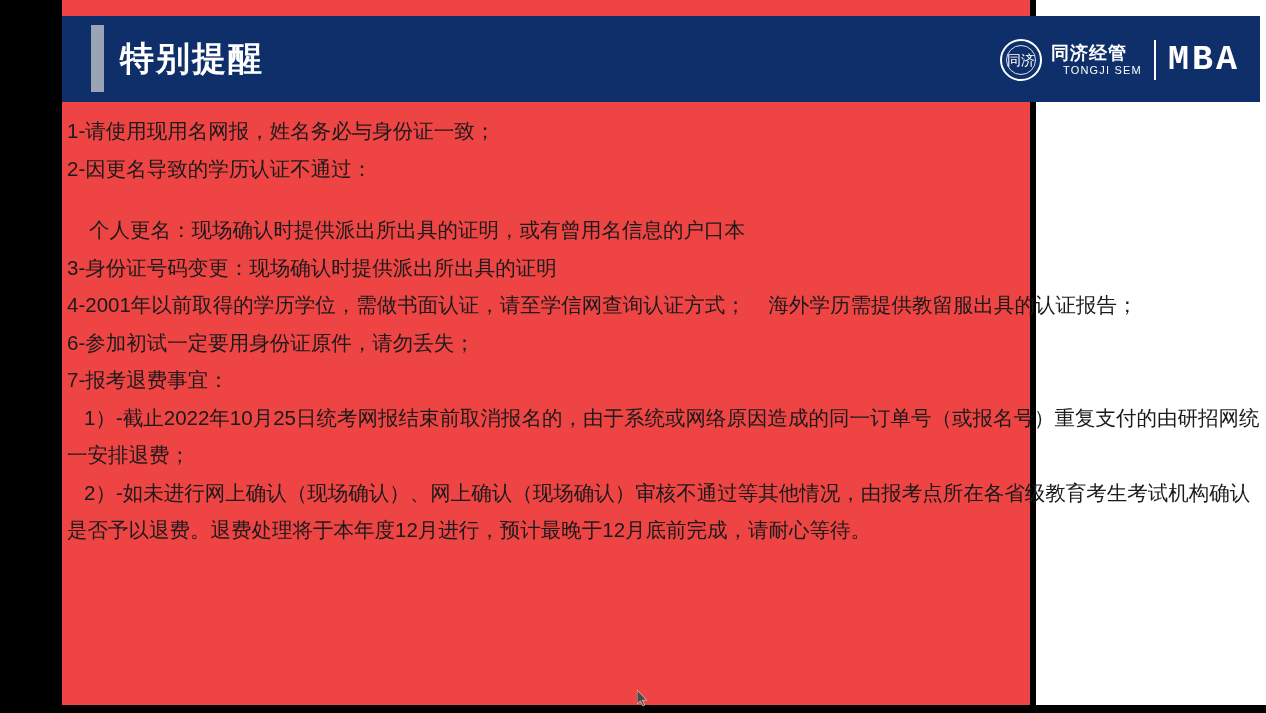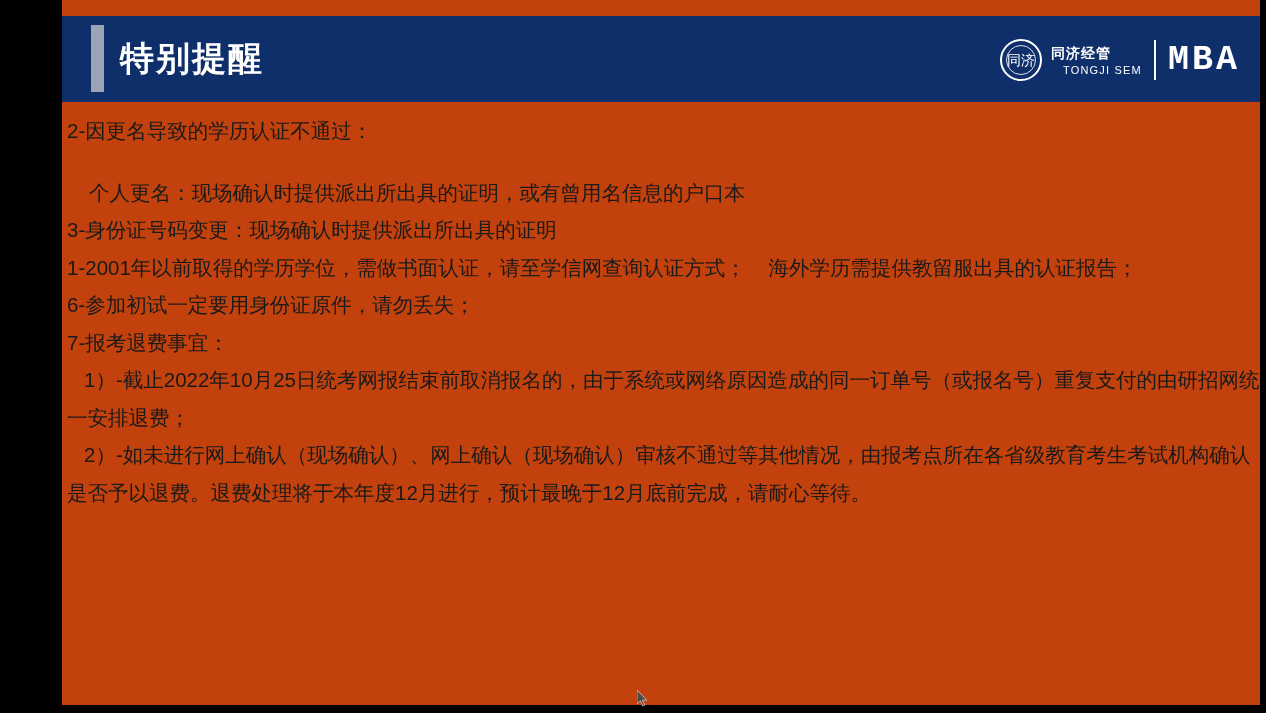--- a/index.html
+++ b/index.html
@@ -11,23 +11,24 @@
     width: 1266px;
     height: 713px;
     font-family: "Liberation Sans", sans-serif;
     overflow: hidden;
     position: relative;
   }
   .slide {
     position: absolute;
     left: 0;
     top: 0;
-    width: 1266px;
-    height: 713px;
-    background: #c2410c;
+    width: 1000px;
+    height: 713px;
+    background: #ef4444;
+    padding-left: 36px;
   }
   
   .gutter-left {
     position: absolute;
     left: 0;
     top: 0;
     width: 62px;
     height: 713px;
     background: #000000;
   }
@@ -104,21 +105,21 @@
     align-items: center;
     justify-content: center;
     font-size: 14px;
     color: #ffffff;
     line-height: 1;
     text-align: center;
     box-sizing: border-box;
   }
   .logo-cn {
     color: #ffffff;
-    font-size: 14px;
+    font-size: 18px;
     font-weight: bold;
     line-height: 19px;
     letter-spacing: 1px;
   }
   .logo-en {
     color: #ffffff;
     font-size: 11px;
     line-height: 14px;
     letter-spacing: 1.2px;
     margin-left: 12px;
@@ -186,24 +187,25 @@
       <div>
         <div class="logo-cn">同济经管</div>
         <div class="logo-en">TONGJI SEM</div>
       </div>
       <div class="logo-divider"></div>
       <div class="logo-mba">MBA</div>
     </div>
   </div>
 
   <div class="content">
+    <div class="line">1-请使用现用名网报，姓名务必与身份证一致；</div>
     <div class="line">2-因更名导致的学历认证不通过：</div>
     <div class="line indent-1">个人更名：现场确认时提供派出所出具的证明，或有曾用名信息的户口本</div>
     <div class="line">3-身份证号码变更：现场确认时提供派出所出具的证明</div>
-    <div class="line">1-2001年以前取得的学历学位，需做书面认证，请至学信网查询认证方式；    海外学历需提供教留服出具的认证报告；</div>
+    <div class="line">4-2001年以前取得的学历学位，需做书面认证，请至学信网查询认证方式；    海外学历需提供教留服出具的认证报告；</div>
     <div class="line">6-参加初试一定要用身份证原件，请勿丢失；</div>
     <div class="line">7-报考退费事宜：</div>
     <div class="para">1）-截止2022年10月25日统考网报结束前取消报名的，由于系统或网络原因造成的同一订单号（或报名号）重复支付的由研招网统一安排退费；</div>
     <div class="para">2）-如未进行网上确认（现场确认）、网上确认（现场确认）审核不通过等其他情况，由报考点所在各省级教育考生考试机构确认是否予以退费。退费处理将于本年度12月进行，预计最晚于12月底前完成，请耐心等待。</div>
   </div>
 
   <svg class="cursor" viewBox="0 0 12 18">
     <polygon points="0,0 0,14 3.4,10.8 5.8,16 7.8,15.1 5.4,10.2 9.8,10.2" fill="#4a4a4a" stroke="#dcdcdc" stroke-width="0.7"></polygon>
   </svg>
 

